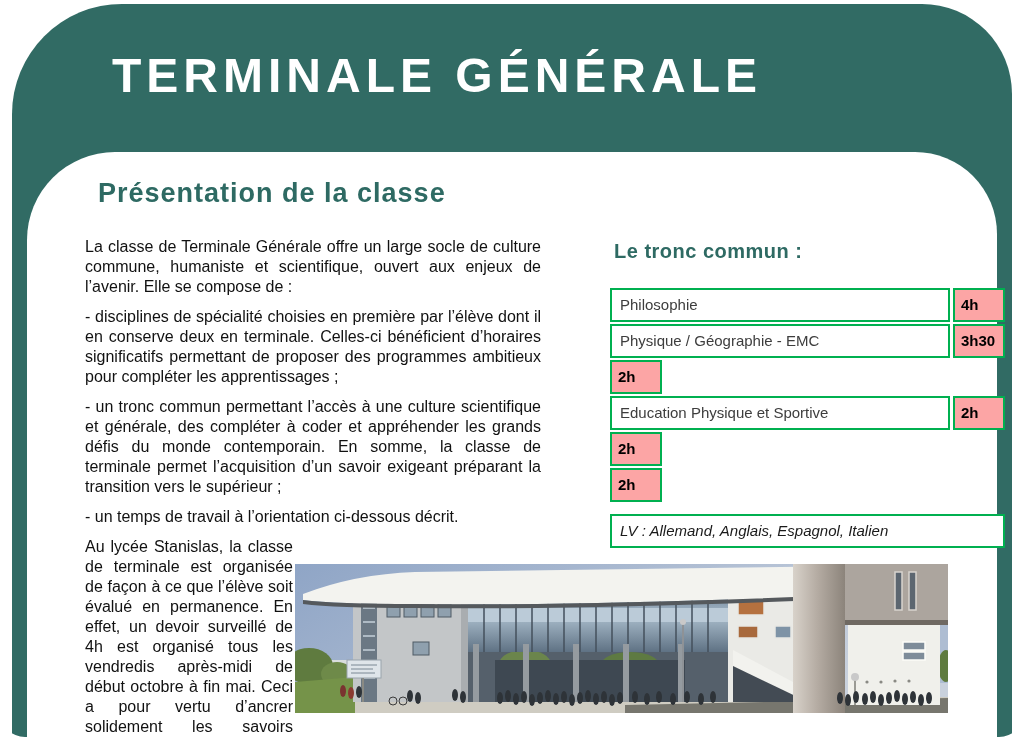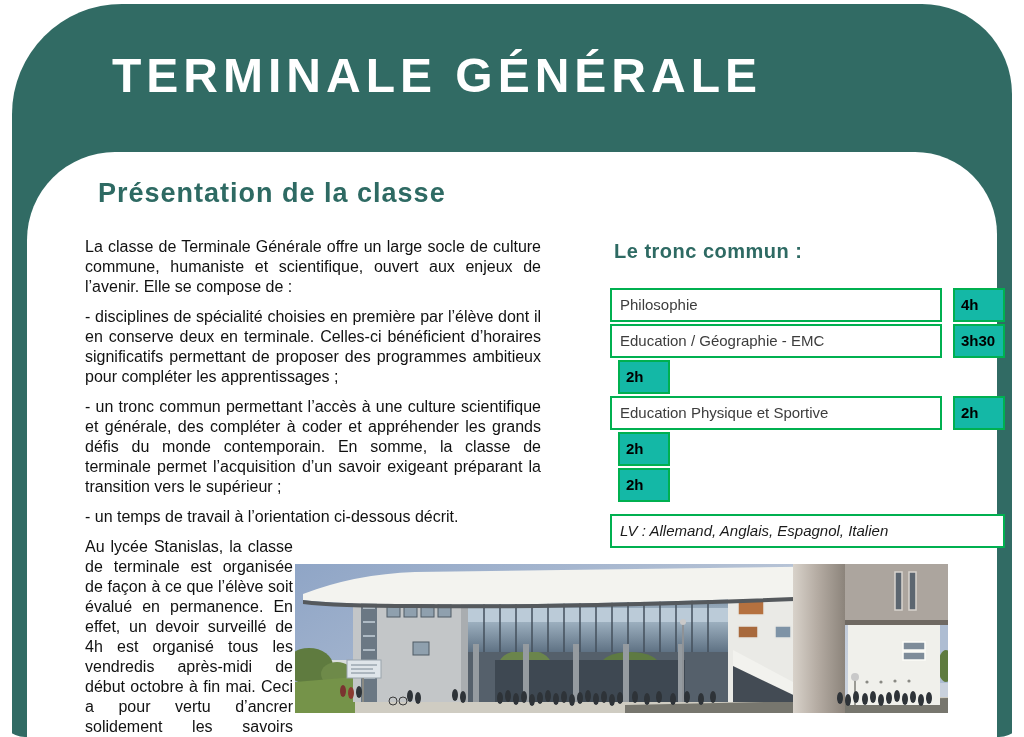--- a/index.html
+++ b/index.html
@@ -15,22 +15,22 @@
         color:#2E6A63;font-size:27px;font-weight:bold;letter-spacing:1px;white-space:nowrap;}
   .left-col{position:absolute;left:85px;top:237px;width:456px;
         font-size:16px;line-height:20px;color:#111111;text-align:justify;}
   .left-col p{margin:0 0 10px 0;}
   .photo-spacer{float:right;width:248px;height:178px;margin-top:20px;}
   .right-col{position:absolute;left:566px;top:240px;width:395px;padding-left:44px;}
   .tc-heading{margin:0 0 25px 4px;color:#2E6A63;font-size:20px;font-weight:bold;letter-spacing:0.5px;}
   .tc-row{display:flex;gap:3px;margin-bottom:2px;}
   .tc-subject{flex:1;border:2px solid #00B050;background:#ffffff;
         padding:5px 8px;font-size:15px;line-height:20px;color:#3d3d3d;}
-  .tc-hours{width:36px;border:2px solid #00B050;background:#14b8a6;
-        padding:5px 6px;font-size:15px;line-height:20px;font-weight:bold;color:#000000;margin-left:8px;}
+  .tc-hours{width:36px;border:2px solid #00B050;background:#fca5a5;
+        padding:5px 6px;font-size:15px;line-height:20px;font-weight:bold;color:#000000;}
   .tc-footer{border:2px solid #00B050;background:#ffffff;
         padding:5px 8px;font-size:15px;line-height:20px;font-style:italic;color:#1a1a1a;margin-top:12px;}
   .photo{position:absolute;left:295px;top:564px;width:653px;height:149px;}
   .photo svg{display:block;width:100%;height:100%;}
 </style>
 </head>
 <body>
 
 <div class="page">
 
@@ -49,21 +49,21 @@
   </div>
 
   <div class="right-col">
     <h3 class="tc-heading">Le tronc commun :</h3>
     <div>
       <div class="tc-row">
         <div class="tc-subject">Philosophie</div>
         <div class="tc-hours">4h</div>
       </div>
       <div class="tc-row">
-        <div class="tc-subject">Education / Géographie - EMC</div>
+        <div class="tc-subject">Physique / Géographie - EMC</div>
         <div class="tc-hours">3h30</div>
       </div>
       <div class="tc-row">
         <div class="tc-hours">2h</div>
       </div>
       <div class="tc-row">
         <div class="tc-subject">Education Physique et Sportive</div>
         <div class="tc-hours">2h</div>
       </div>
       <div class="tc-row">

